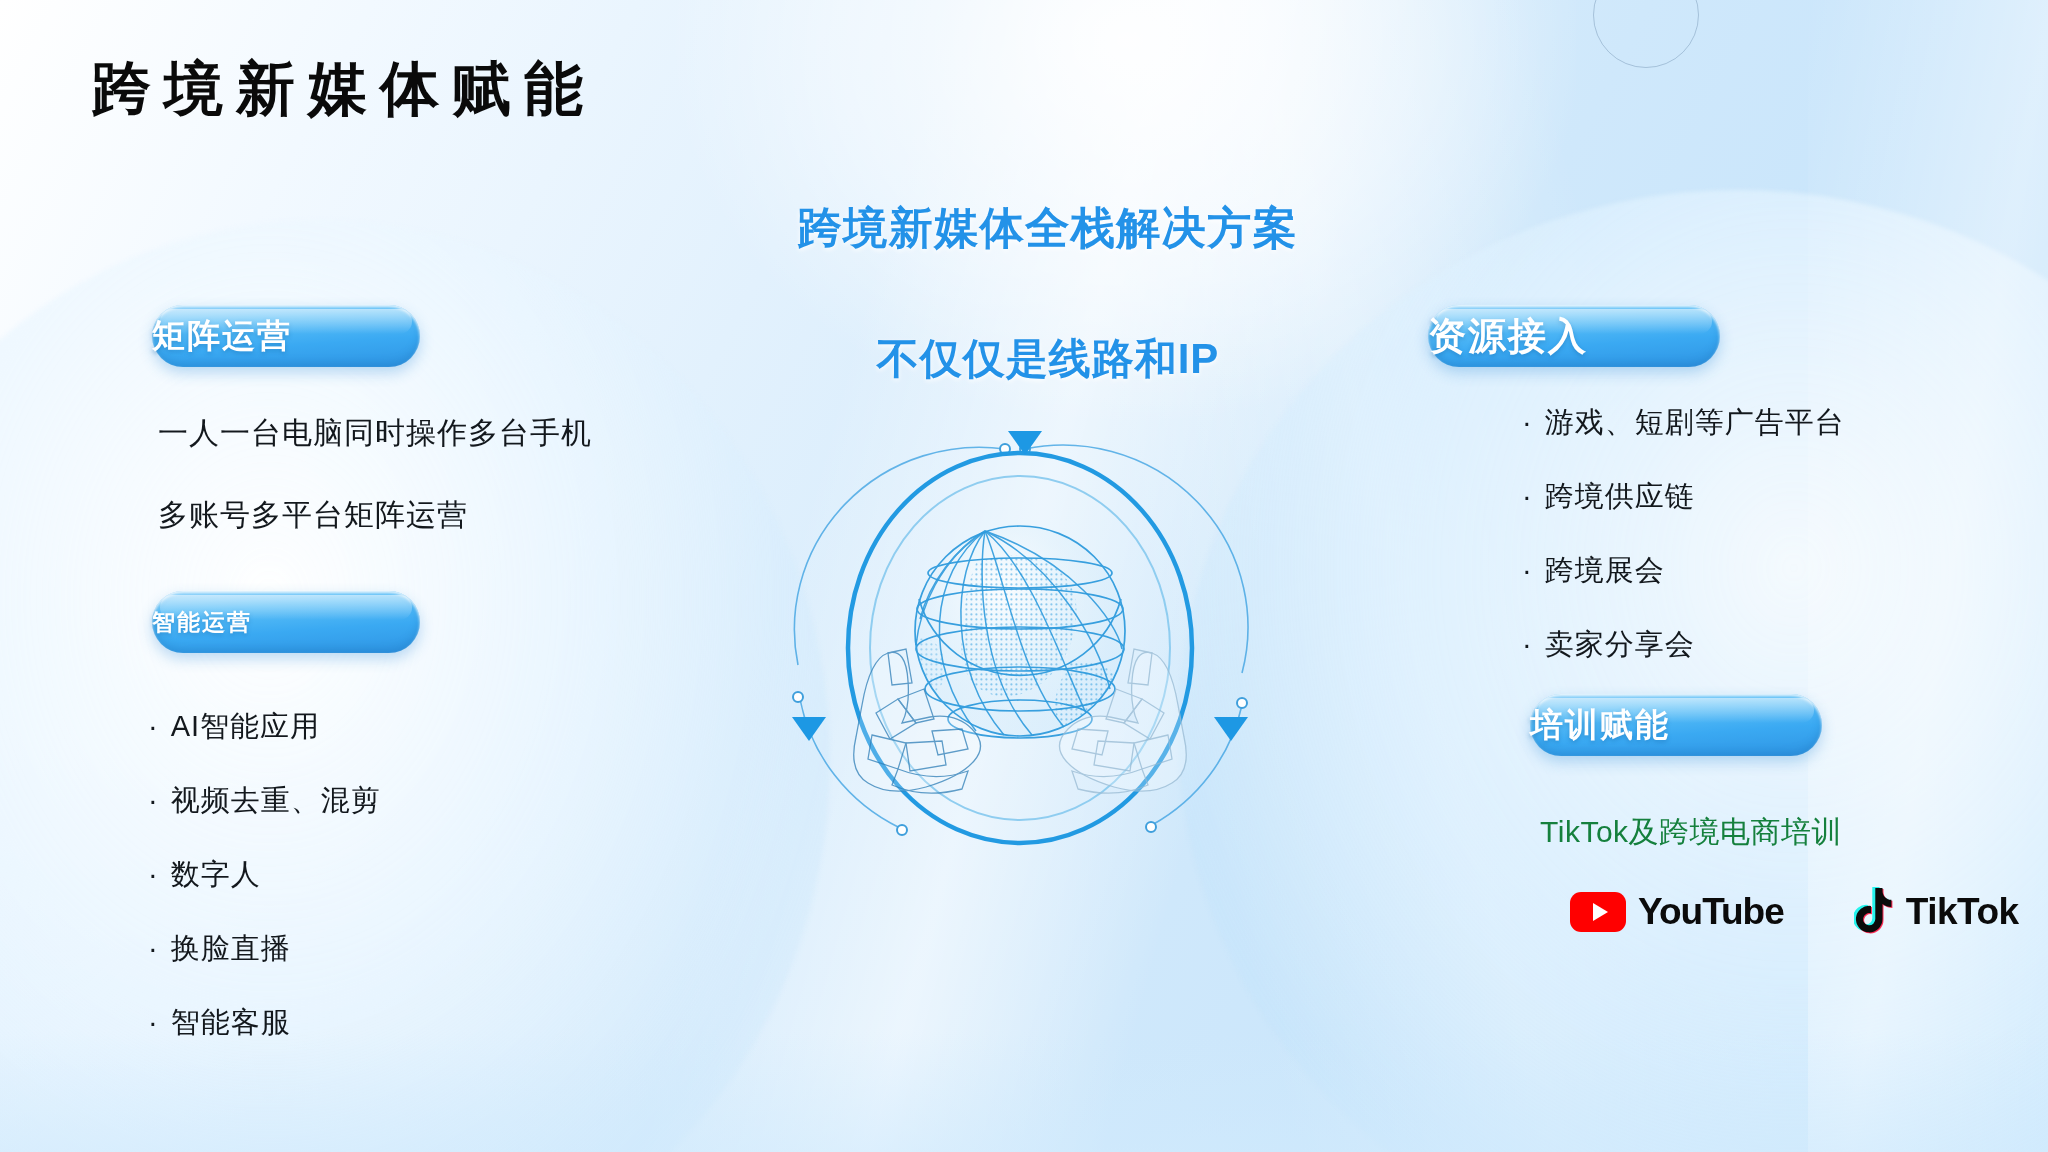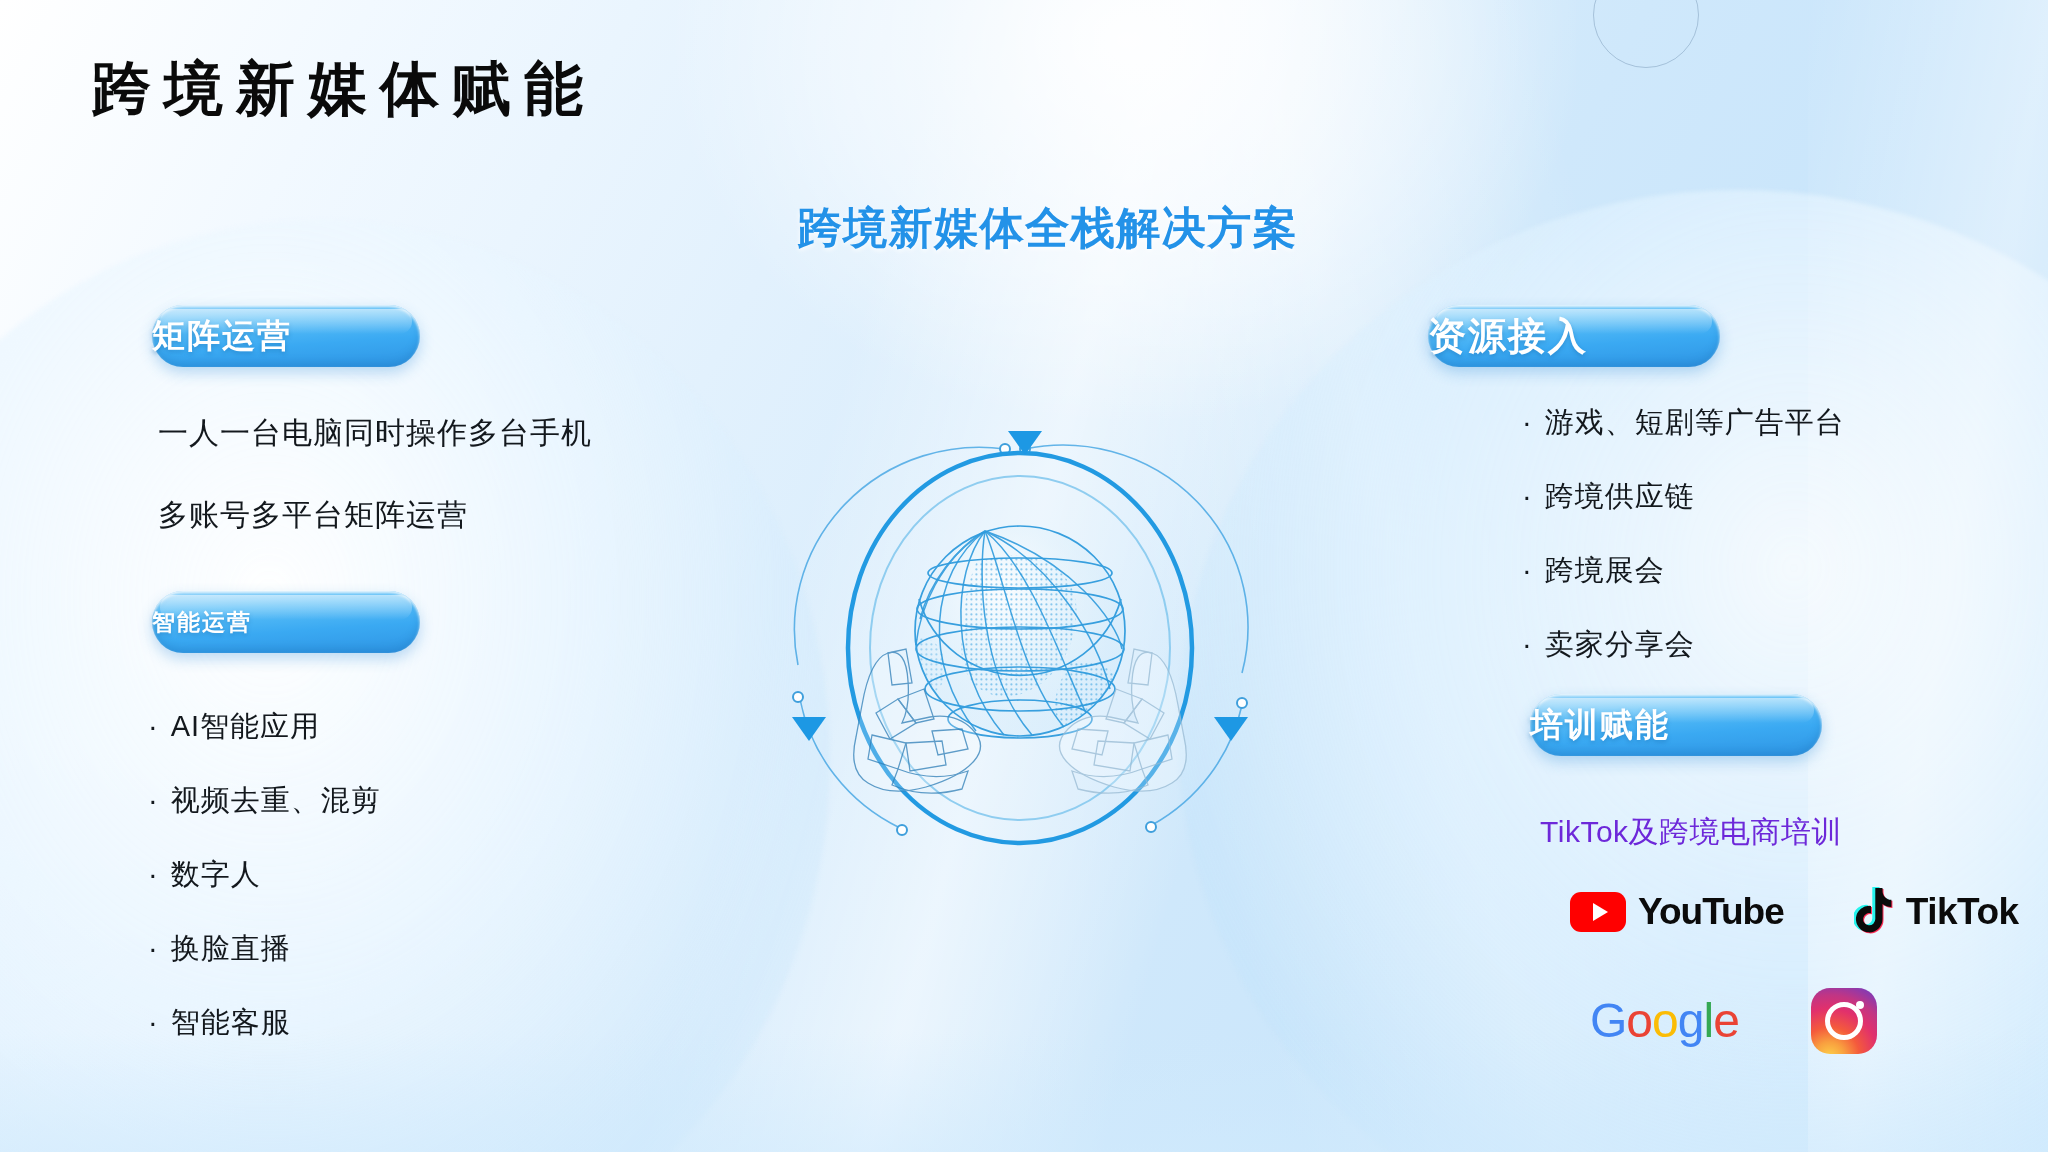--- a/index.html
+++ b/index.html
@@ -114,21 +114,21 @@
   }
   .list li + li { margin-top:34px; }
   .dot { color:#13181d; margin-right:12px; font-size:29px; }
   .list-left  { left:148px; top:694px; }
   .list-right { left:1522px; top:390px; }
   .list-right li + li { margin-top:34px; }
 
   
   .train-text {
     position:absolute; left:1540px; top:799px;
-    font-size:30px; color:#6d28d9; letter-spacing:.5px; white-space:nowrap;
+    font-size:30px; color:#15803d; letter-spacing:.5px; white-space:nowrap;
   }
 
   
   .logo-row { position:absolute; display:flex; align-items:center; }
   .logo-row-1 { left:1570px; top:873px; gap:70px; }
   .logo-row-2 { left:1590px; top:975px; gap:72px; }
 
   .yt { display:flex; align-items:center; gap:12px; }
   .yt-badge {
     width:56px; height:40px; border-radius:11px; background:#ff0000;
@@ -167,20 +167,21 @@
 <div class="blob blob-right"></div>
 <div class="edge-sheen"></div>
 <div class="bottom-fade"></div>
 <div class="corner-circle"></div>
 
 <div class="stage">
 
   <div class="main-title">跨境新媒体赋能</div>
 
   <div class="center-head head-1">跨境新媒体全栈解决方案</div>
+  <div class="center-head head-2">不仅仅是线路和IP</div>
 
   <div class="pill pill-jz">
     <span>矩阵运营</span>
   </div>
   <div class="para para-1">一人一台电脑同时操作多台手机</div>
   <div class="para para-2">多账号多平台矩阵运营</div>
 
   <div class="pill pill-zn">
     <span>智能运营</span>
   </div>
@@ -248,27 +249,20 @@
             <path d="M28.5 2h-7.2v31.1a6.1 6.1 0 1 1-4.3-5.8v-7.4a13.3 13.3 0 1 0 11.5 13.2V17.9c2.5 1.9 5.6 3 8.9 3.1v-7.2c-5 0-8.9-4-8.9-8.9V2z" fill="#25F4EE" transform="translate(-3,-1)"></path>
             <path d="M28.5 2h-7.2v31.1a6.1 6.1 0 1 1-4.3-5.8v-7.4a13.3 13.3 0 1 0 11.5 13.2V17.9c2.5 1.9 5.6 3 8.9 3.1v-7.2c-5 0-8.9-4-8.9-8.9V2z" fill="#FE2C55" transform="translate(1,1)"></path>
             <path d="M28.5 2h-7.2v31.1a6.1 6.1 0 1 1-4.3-5.8v-7.4a13.3 13.3 0 1 0 11.5 13.2V17.9c2.5 1.9 5.6 3 8.9 3.1v-7.2c-5 0-8.9-4-8.9-8.9V2z" fill="#0b0b0b"></path>
           </g>
         </svg>
       </span>
       <span class="tt-word">TikTok</span>
     </div>
   </div>
 
-  <div class="logo-row logo-row-2">
-    <div class="gg"><span class="g1">G</span><span class="g2">o</span><span class="g3">o</span><span class="g4">g</span><span class="g5">l</span><span class="g6">e</span></div>
-    <div class="ig">
-      <span class="ig-ring"></span>
-      <span class="ig-dot"></span>
-    </div>
-  </div>
 
   <div class="globe-wrap">
     <svg viewBox="0 0 480 470" xmlns="http://www.w3.org/2000/svg">
       <defs>
         <radialGradient id="gshade" cx="40%" cy="30%" r="75%">
           <stop offset="0%" stop-color="#ffffff" stop-opacity=".75"></stop>
           <stop offset="100%" stop-color="#bfe2f8" stop-opacity=".25"></stop>
         </radialGradient>
         <pattern id="dots" width="5" height="5" patternUnits="userSpaceOnUse">
           <circle cx="1.4" cy="1.4" r="1.1" fill="#3aa2e0" opacity=".55"></circle>

